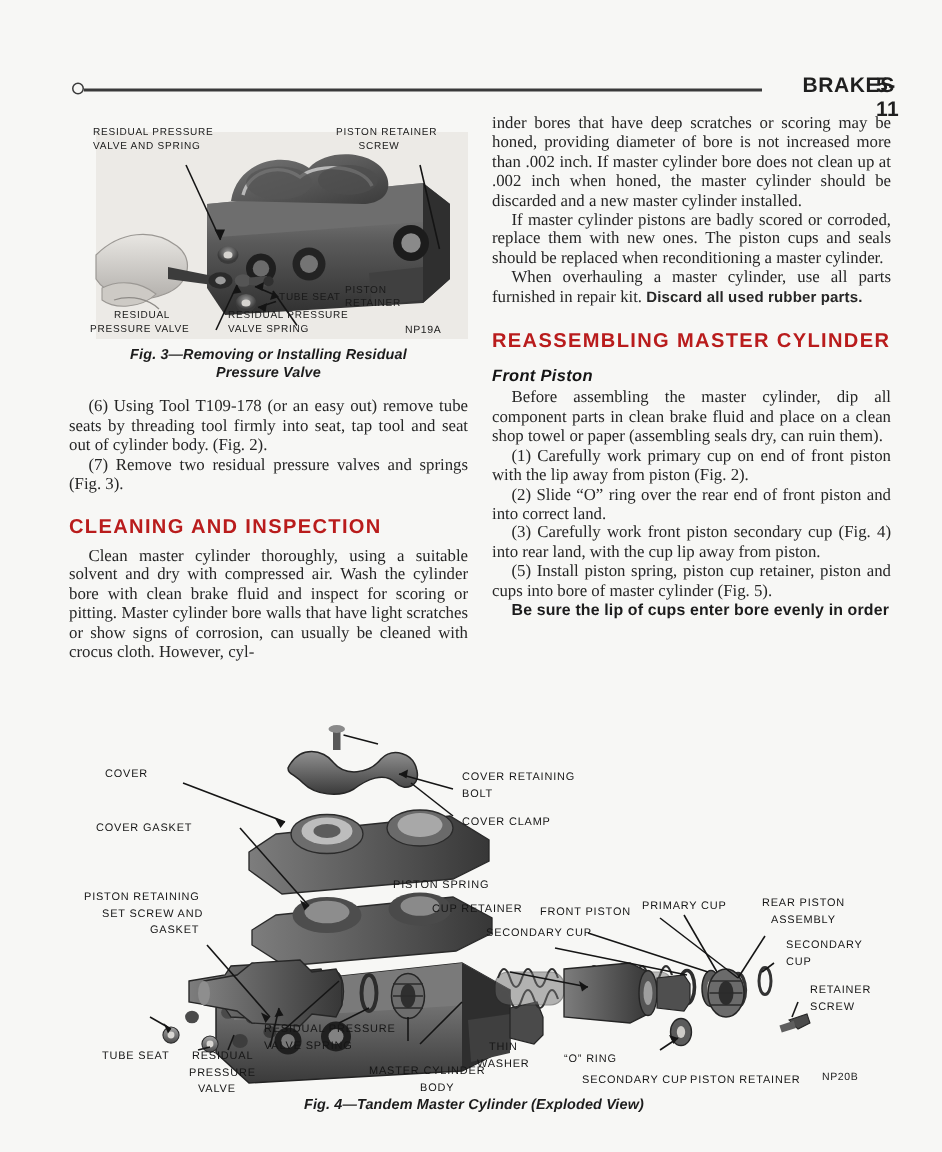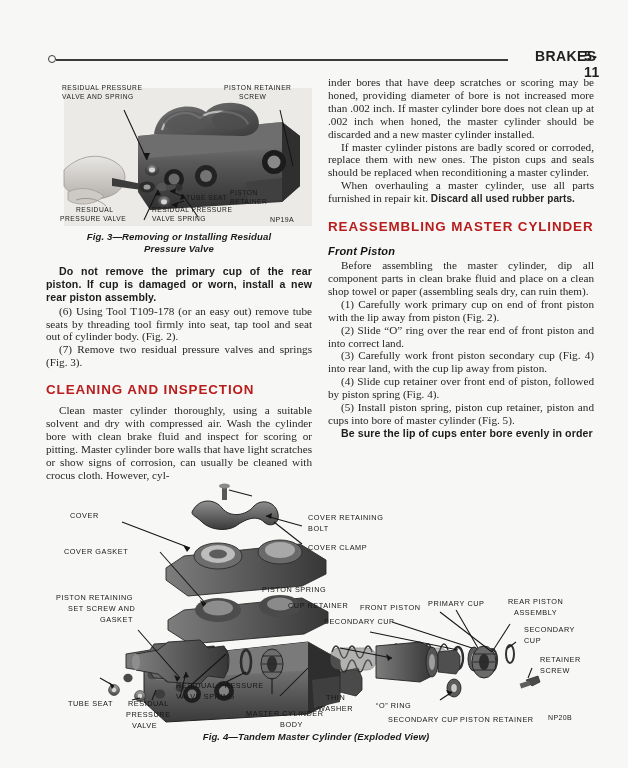--- a/index.html
+++ b/index.html
@@ -287,38 +287,36 @@
       <text class="codeTxt" x="224" y="148">NP19A</text>
     </svg>
   </div>
 
   <div class="fig-cap3">
     <div class="figcap">Fig. 3—Removing or Installing Residual</div>
     <div class="figcap">Pressure Valve</div>
   </div>
 
   <div class="col col-left" style="top:265px;">
-    <p class="bold">Do not remove the primary cup of the rear piston. If cup is damaged or worn, install a new rear piston assembly.</p>
     <p class="body">(6) Using Tool T109-178 (or an easy out) remove tube seats by threading tool firmly into seat, tap tool and seat out of cylinder body. (Fig. 2).</p>
     <p class="body">(7) Remove two residual pressure valves and springs (Fig. 3).</p>
     <h2 class="head">CLEANING AND INSPECTION</h2>
     <p class="body">Clean master cylinder thoroughly, using a suitable solvent and dry with compressed air. Wash the cylinder bore with clean brake fluid and inspect for scoring or pitting. Master cylinder bore walls that have light scratches or show signs of corrosion, can usually be cleaned with crocus cloth. However, cyl-</p>
   </div>
 
   <div class="col col-right">
     <p class="body noind">inder bores that have deep scratches or scoring may be honed, providing diameter of bore is not increased more than .002 inch. If master cylinder bore does not clean up at .002 inch when honed, the master cylinder should be discarded and a new master cylinder installed.</p>
     <p class="body">If master cylinder pistons are badly scored or corroded, replace them with new ones. The piston cups and seals should be replaced when reconditioning a master cylinder.</p>
     <p class="body"><span>When overhauling a master cylinder, use all parts furnished in repair kit. </span><span class="inline-bold">Discard all used rubber parts.</span></p>
     <h2 class="head">REASSEMBLING MASTER CYLINDER</h2>
     <h3 class="subhead">Front Piston</h3>
     <p class="body">Before assembling the master cylinder, dip all component parts in clean brake fluid and place on a clean shop towel or paper (assembling seals dry, can ruin them).</p>
     <p class="body">(1) Carefully work primary cup on end of front piston with the lip away from piston (Fig. 2).</p>
     <p class="body">(2) Slide “O” ring over the rear end of front piston and into correct land.</p>
     <p class="body">(3) Carefully work front piston secondary cup (Fig. 4) into rear land, with the cup lip away from piston.</p>
-    <p class="body">(4) Slide cup retainer over front end of piston, followed by piston spring (Fig. 4).</p>
     <p class="body">(5) Install piston spring, piston cup retainer, piston and cups into bore of master cylinder (Fig. 5).</p>
     <p class="bold">Be sure the lip of cups enter bore evenly in order</p>
   </div>
 
   <div class="fig4">
     <svg width="552" height="248" viewBox="0 0 552 248">
       <defs>
         <linearGradient id="e1" x1="0" y1="0" x2="0" y2="1">
           <stop offset="0%" stop-color="#909090"></stop>
           <stop offset="100%" stop-color="#3a3a3a"></stop>

